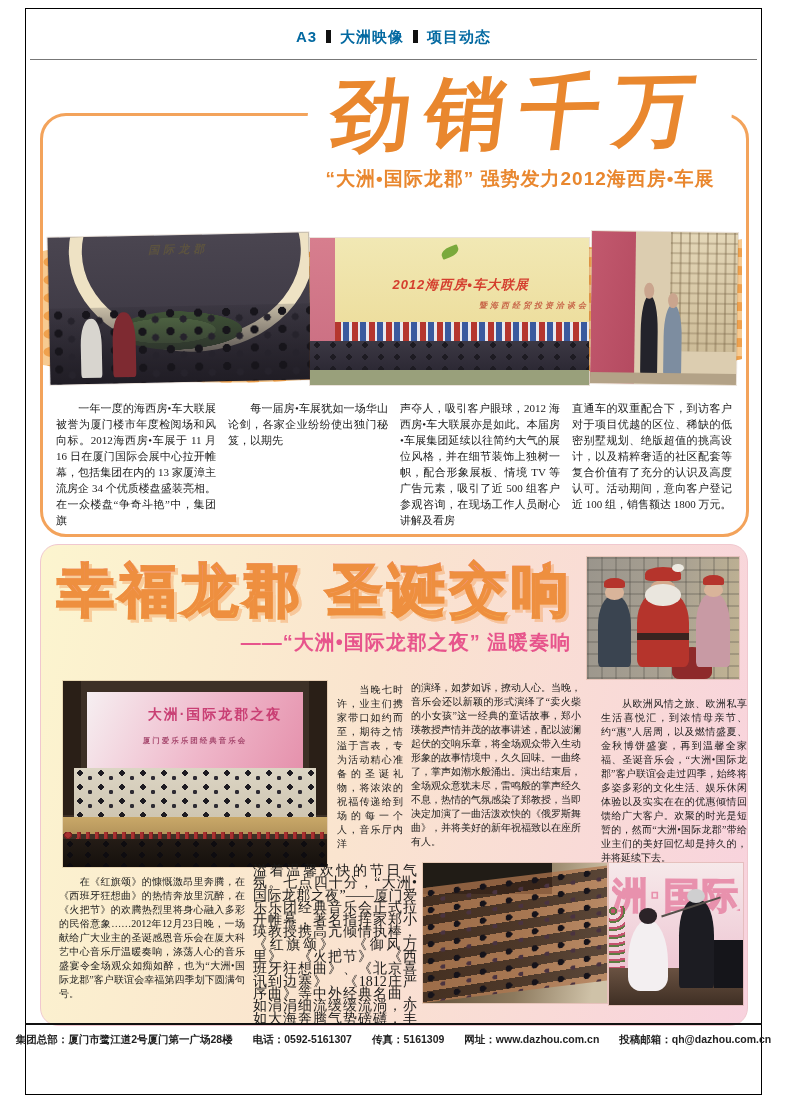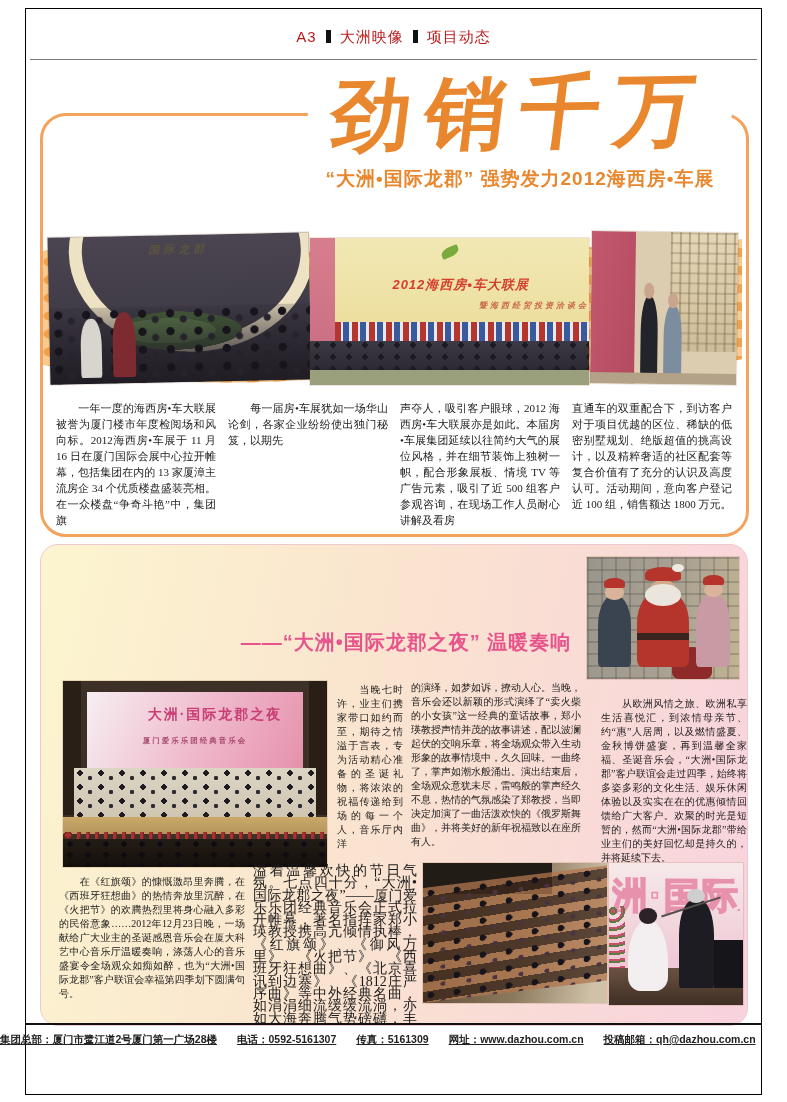--- a/index.html
+++ b/index.html
@@ -4,25 +4,25 @@
 <style>
   html,body{margin:0;padding:0;}
   body{
     width:787px;height:1102px;position:relative;overflow:hidden;
     background:#ffffff;
     font-family:"Liberation Sans", sans-serif;
   }
   .abs{position:absolute;}
   
   .page-frame{left:25px;top:8px;width:735px;height:1085px;border:1px solid #000;}
-  .masthead{left:0;top:28px;width:787px;text-align:center;font-size:15px;font-weight:normal;color:#b91c1c;letter-spacing:1px;}
+  .masthead{left:0;top:28px;width:787px;text-align:center;font-size:15px;font-weight:bold;color:#0369a1;letter-spacing:1px;}
   .masthead .hbar{display:inline-block;width:5px;height:13px;background:#111;margin:0 9px;vertical-align:-1px;}
   .masthead-rule{left:30px;top:59px;width:727px;border-top:1px solid #777;}
   .footer-rule{left:25px;top:1023px;width:737px;border-top:2px solid #111;}
-  .footer{left:0;top:1033px;width:787px;display:flex;gap:20px;font-size:10.5px;font-weight:bold;color:#222;text-decoration:underline;}
+  .footer{left:0;top:1033px;width:787px;display:flex;justify-content:center;gap:20px;font-size:10.5px;font-weight:bold;color:#222;}
   
   .a1-frame{left:40px;top:113px;width:703px;height:418px;border:3px solid #F3A35B;border-radius:26px;}
   .a1-title{left:308px;top:64px;width:424px;height:98px;background:#fff;z-index:3;
     text-align:center;line-height:98px;font-size:80px;font-weight:900;color:#E9872E;
     letter-spacing:14px;font-family:"Liberation Serif",serif;transform:skewX(-8deg) rotate(-1deg);}
   .a1-subtitle{left:295px;top:166px;width:450px;z-index:4;text-align:center;
     font-size:19px;font-weight:bold;color:#E9872E;letter-spacing:1px;}
   .a1-cols{left:56px;top:400px;width:676px;height:124px;display:flex;gap:12px;z-index:2;}
   .a1-cols .col{width:160px;font-size:11px;line-height:16px;text-align:justify;color:#1b1b1b;
     font-family:"Liberation Serif",serif;}
@@ -204,20 +204,21 @@
     </div>
   <div class="col">
       <p>声夺人，吸引客户眼球，2012 海西房•车大联展亦是如此。本届房•车展集团延续以往简约大气的展位风格，并在细节装饰上独树一帜，配合形象展板、情境 TV 等广告元素，吸引了近 500 组客户参观咨询，在现场工作人员耐心讲解及看房</p>
     </div>
   <div class="col">
       <p>直通车的双重配合下，到访客户对于项目优越的区位、稀缺的低密别墅规划、绝版超值的挑高设计，以及精粹奢适的社区配套等复合价值有了充分的认识及高度认可。活动期间，意向客户登记近 100 组，销售额达 1800 万元。</p>
     </div>
 </div>
 
 <div class="abs a2-panel">
+  <div class="a2-title">幸福龙郡 圣诞交响</div>
   <div class="a2-subtitle">——“大洲•国际龙郡之夜” 温暖奏响</div>
 
   <div class="photo abs ph-santa">
     <div class="bag"></div>
     <div class="kid-l"></div>
     <div class="kid-r"></div>
     <div class="santa-body"></div>
     <div class="belt"></div>
     <div class="face"></div>
     <div class="beard"></div>

